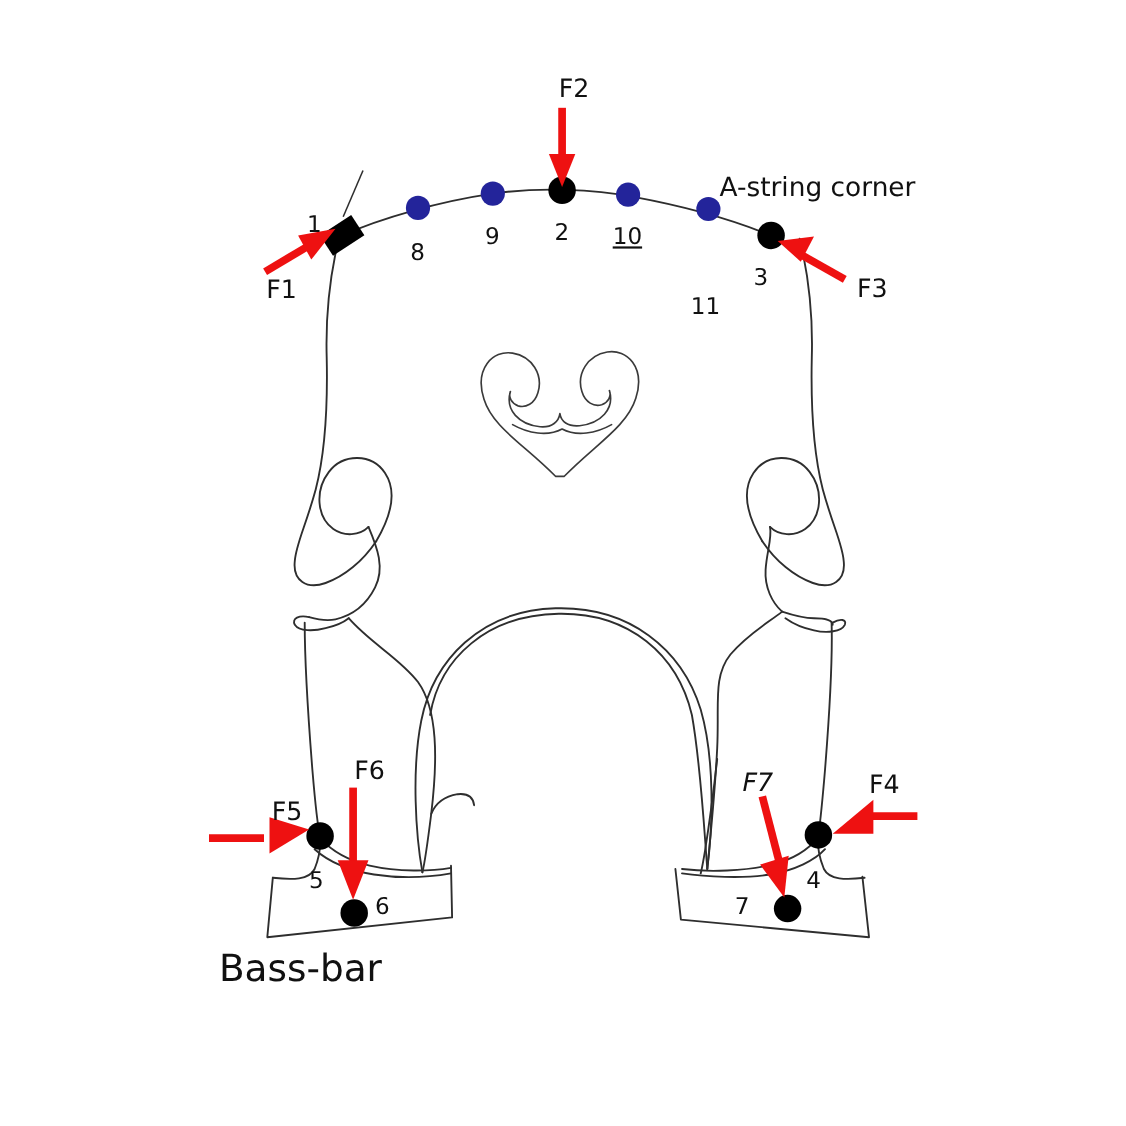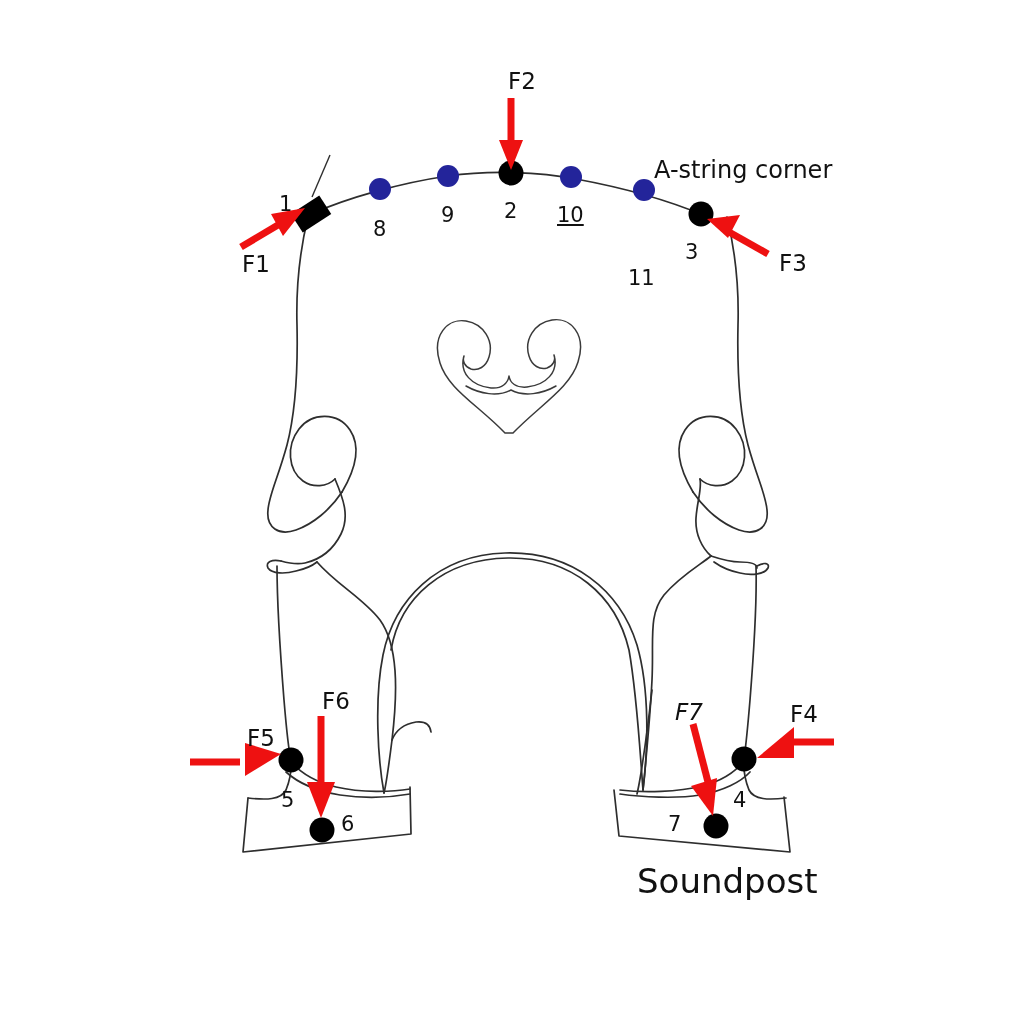--- a/index.html
+++ b/index.html
@@ -355,16 +355,16 @@
       <div class="lbl lbl-force" style="left: 790px; top: 703px;">F4</div>
       <div class="lbl lbl-force" style="left: 203px; top: 727px; margin-left: 44px;">F5</div>
       <div class="lbl lbl-force" style="left: 308px; top: 690px; margin-left: 14px;">F6</div>
       <div class="lbl lbl-force" style="left: 675px; top: 701px; font-style: italic;">F7</div>
     </div>
 
 
 
   <div class="lbl lbl-anno" style="left:654px; top:158px;">A-string corner</div>
 
-
-  <div class="lbl lbl-foot" style="left:637px; top:864px;">Soundpost</div>
+  <div class="lbl lbl-foot" style="left:199px; top:864px;">Bass-bar</div>
+
 
 </div>
 
 </body></html>

